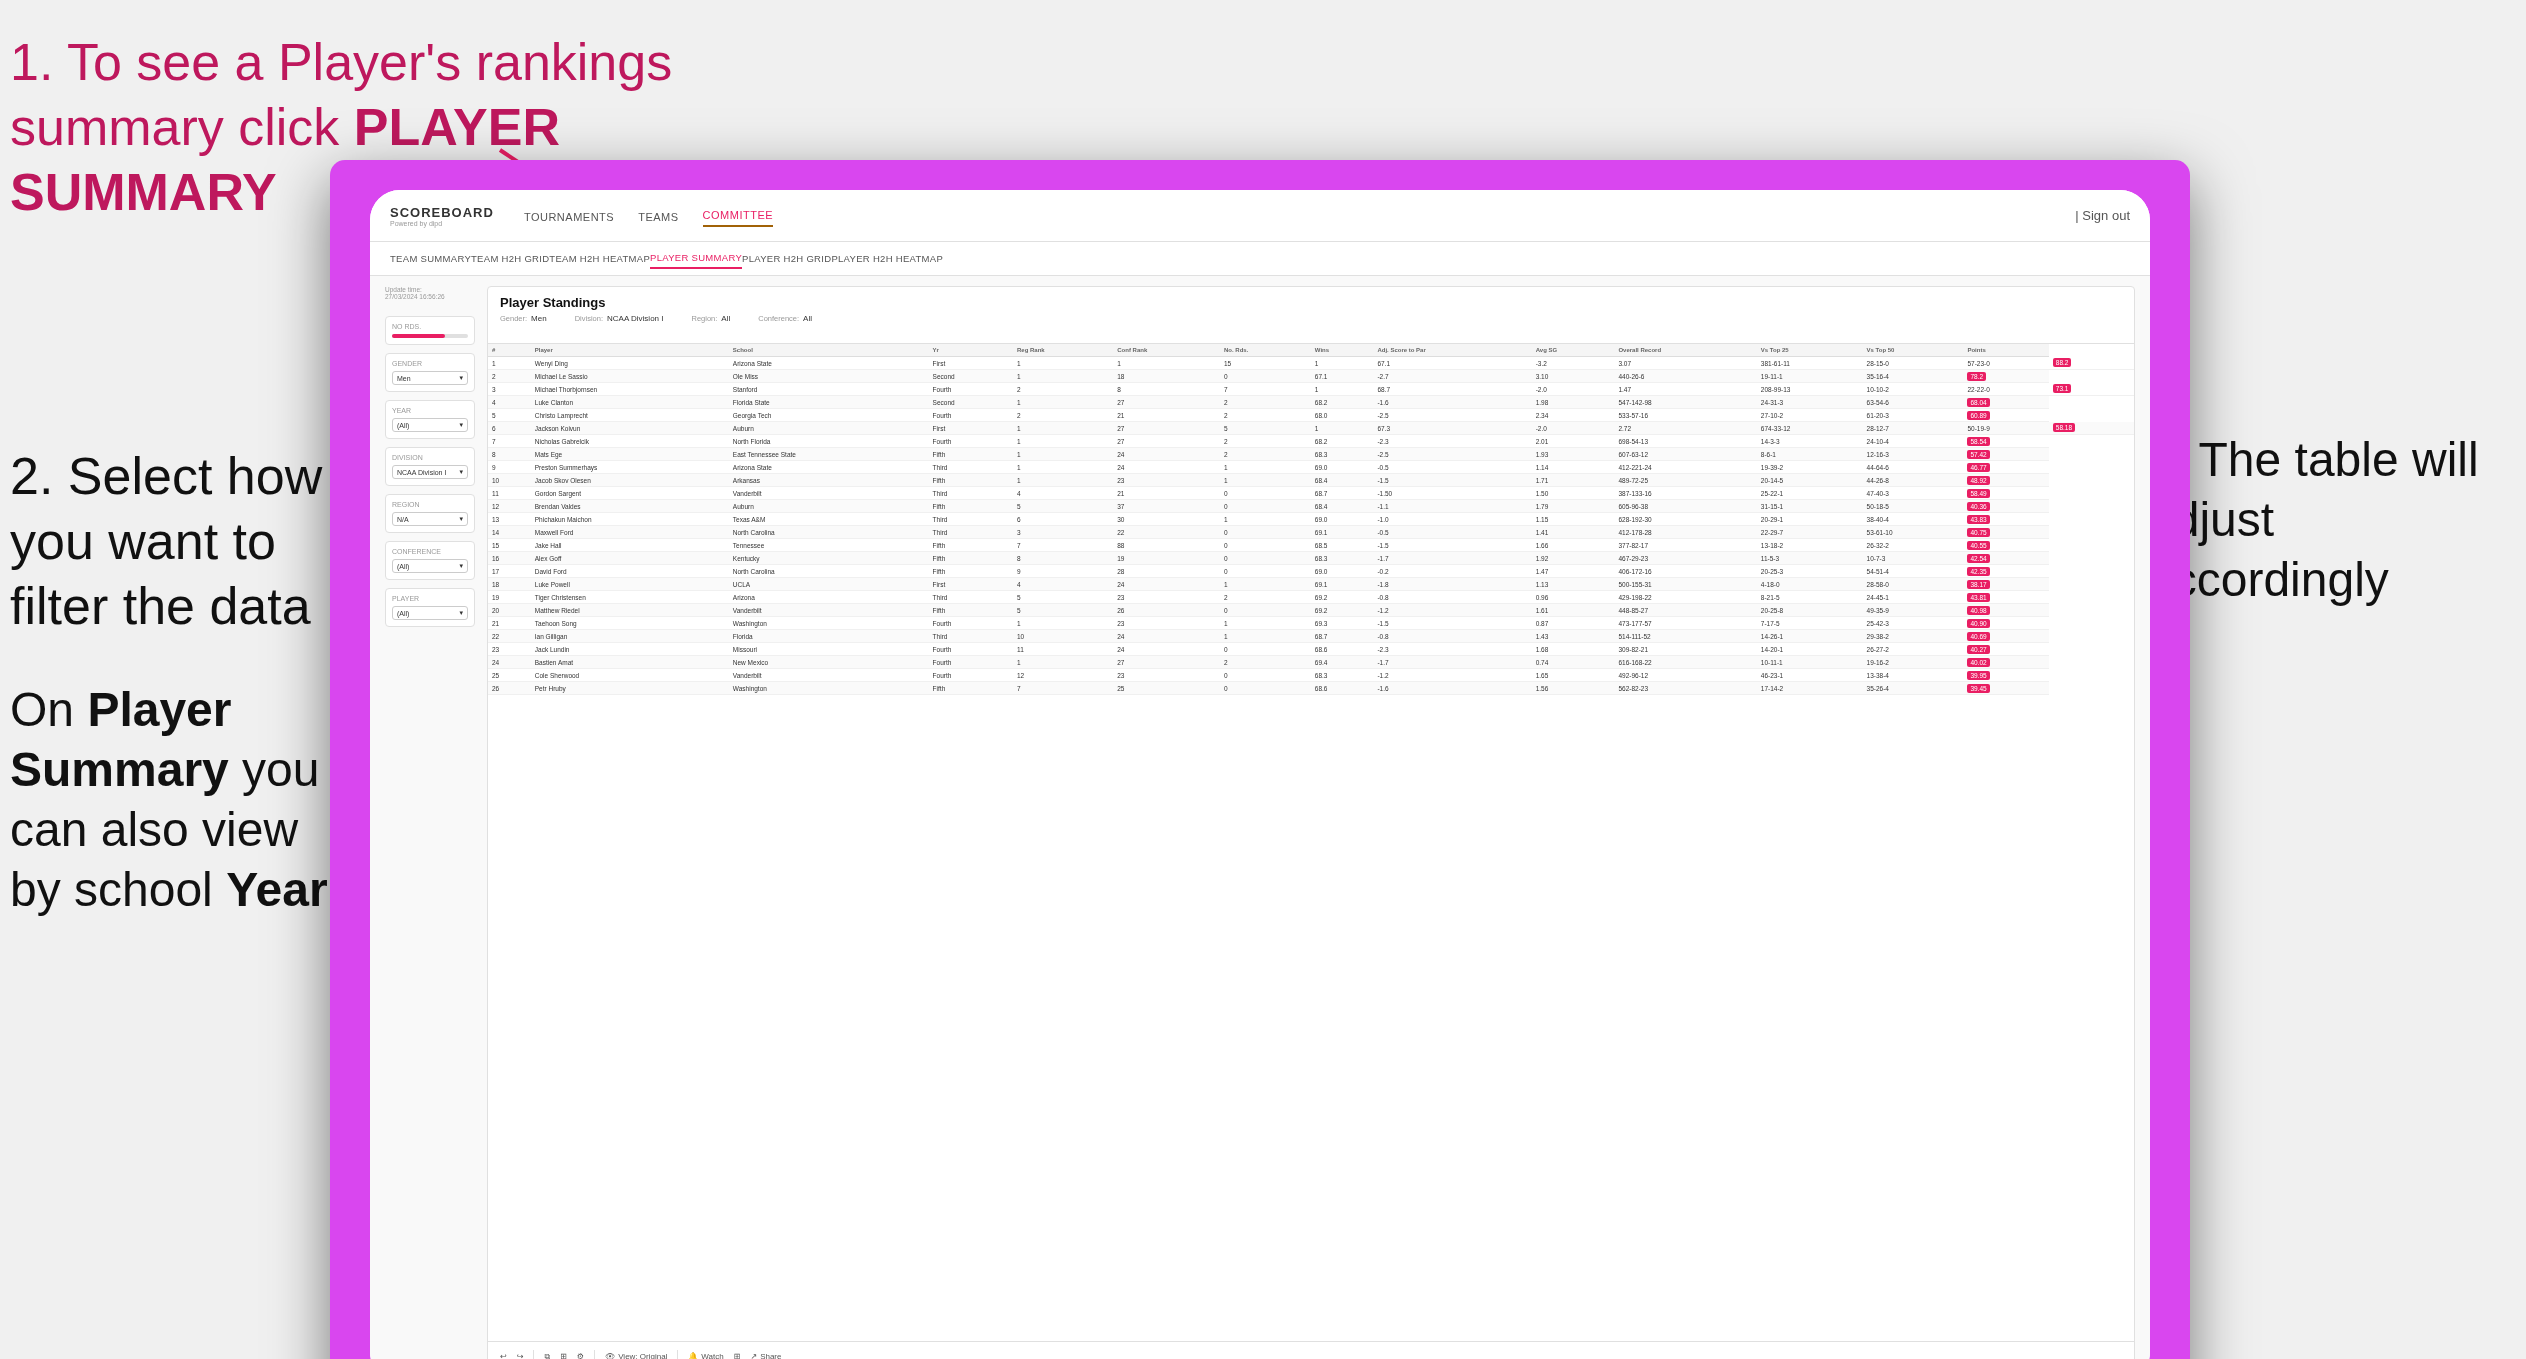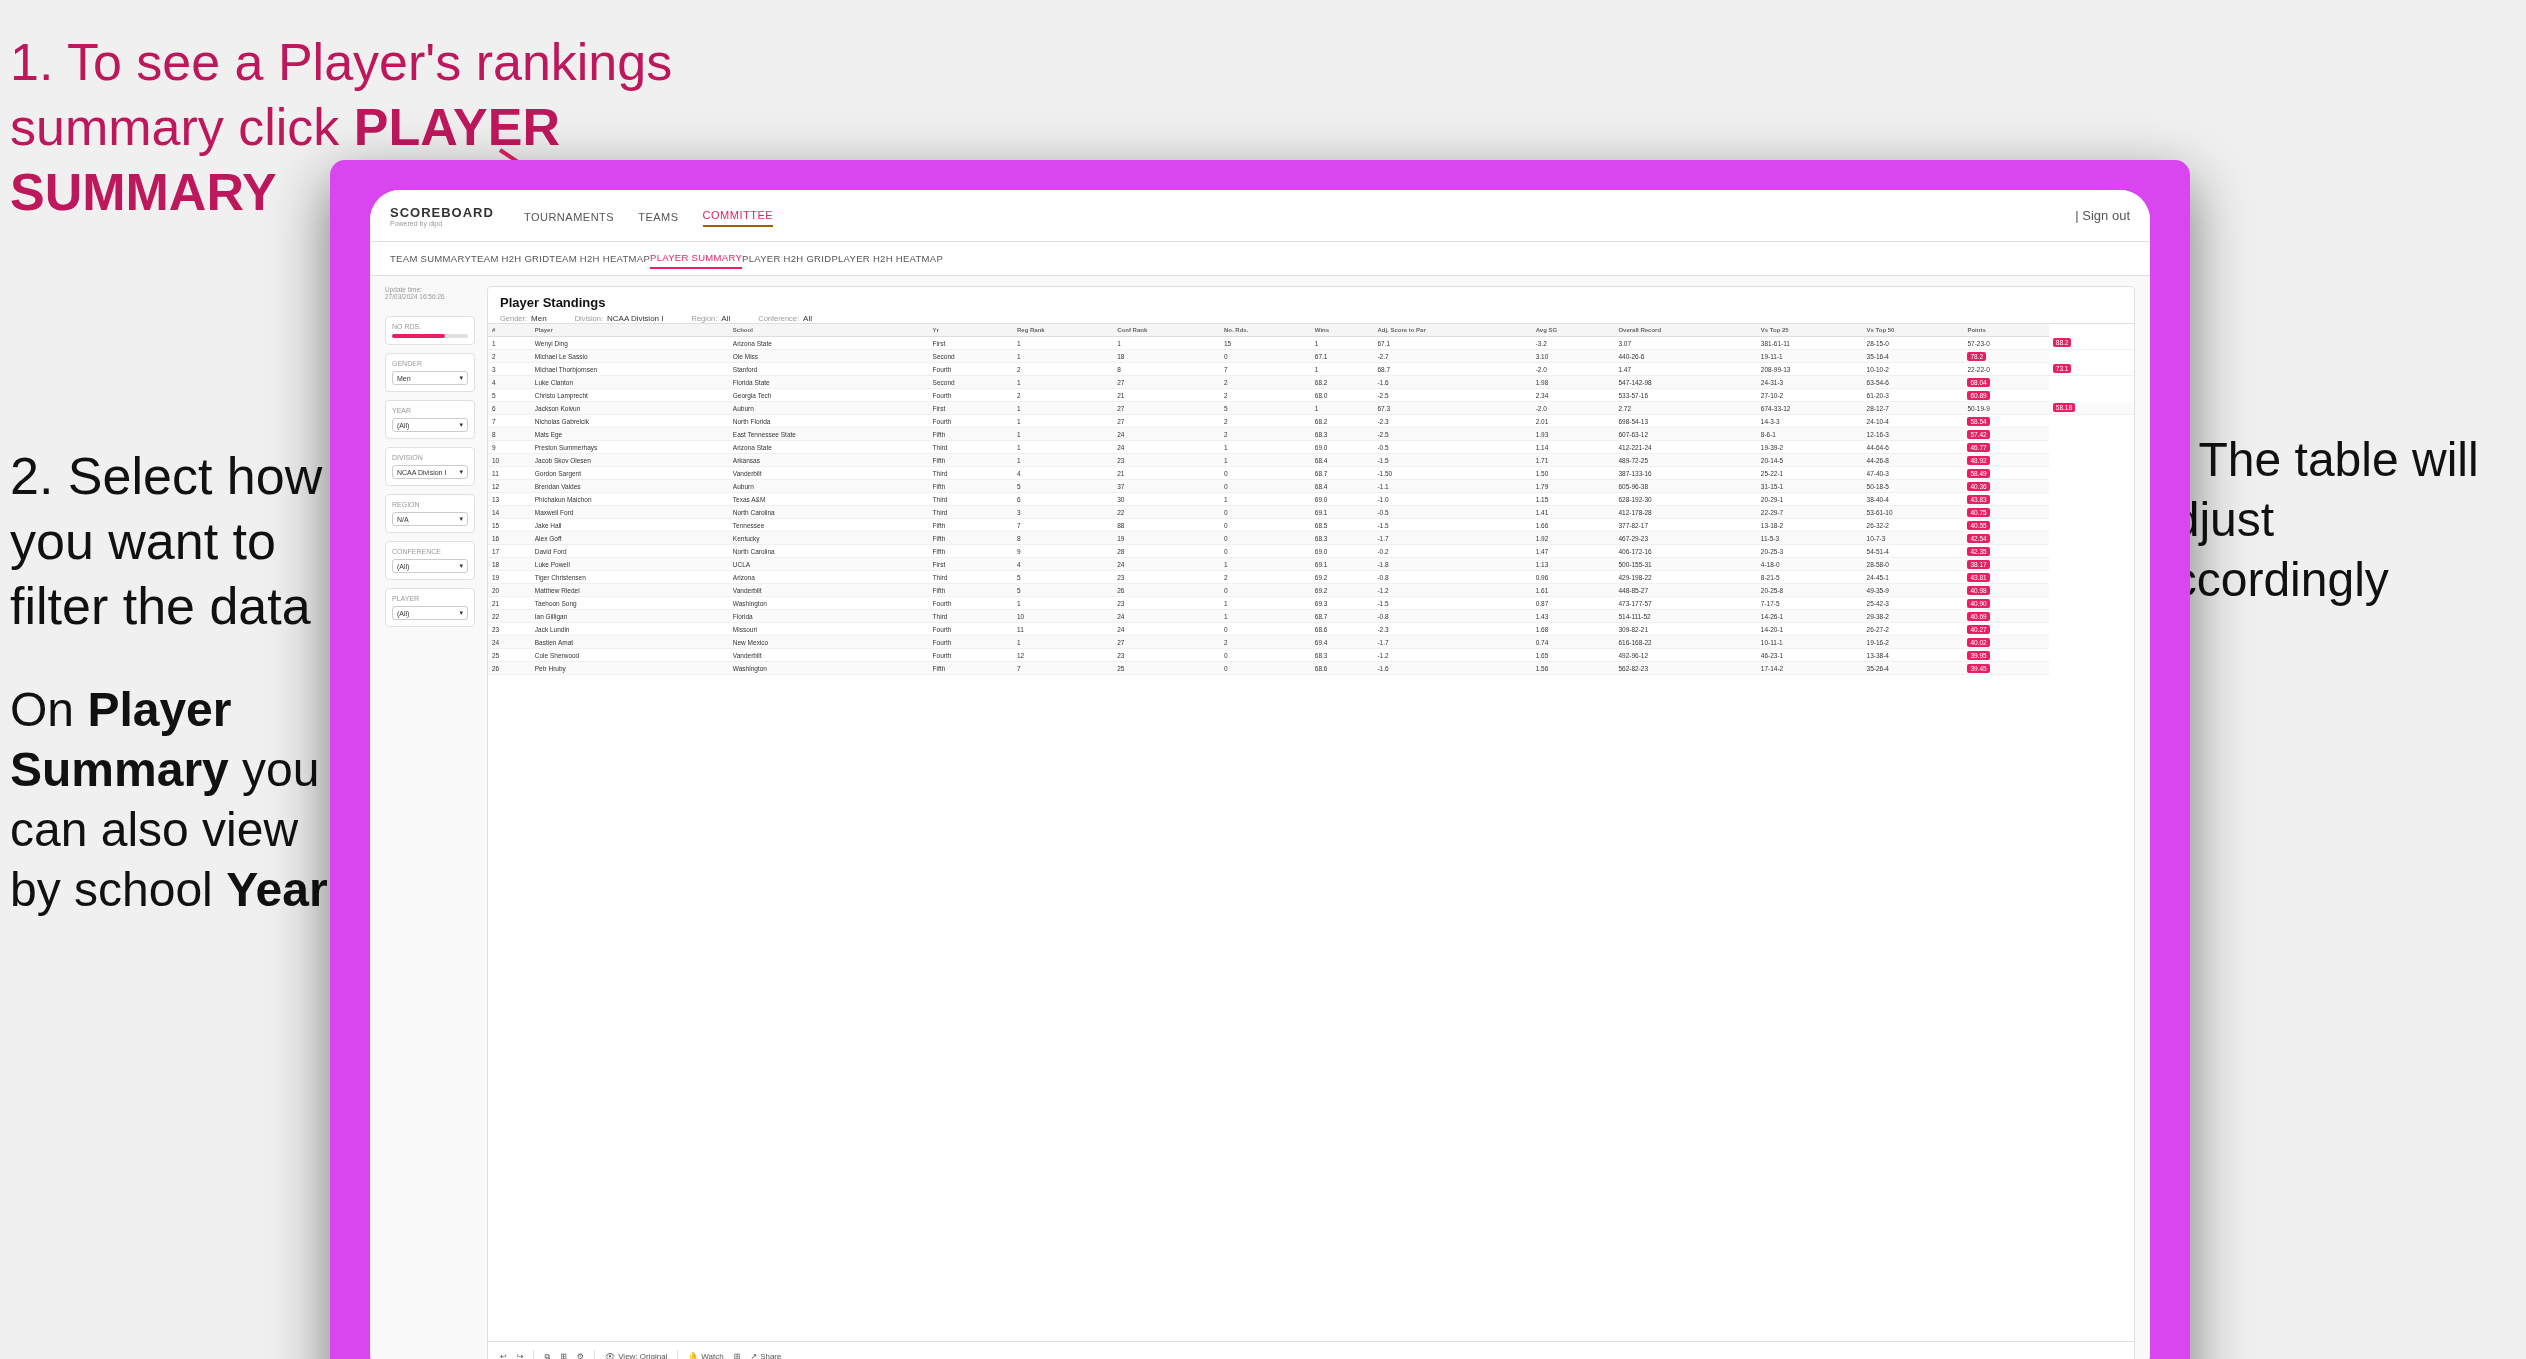--- a/index.html
+++ b/index.html
@@ -245,21 +245,21 @@
       flex: 1;
       background: #fff;
       border: 1px solid #e0e0e0;
       border-radius: 4px;
       overflow: hidden;
       display: flex;
       flex-direction: column;
     }
 
     .table-header-section {
-      padding: 8px 12px 0;
+      padding: 8px 12px 20px;
       border-bottom: 1px solid #e0e0e0;
     }
 
     .standings-title {
       font-size: 13px;
       font-weight: 700;
       color: #111;
       margin-bottom: 4px;
     }
 

